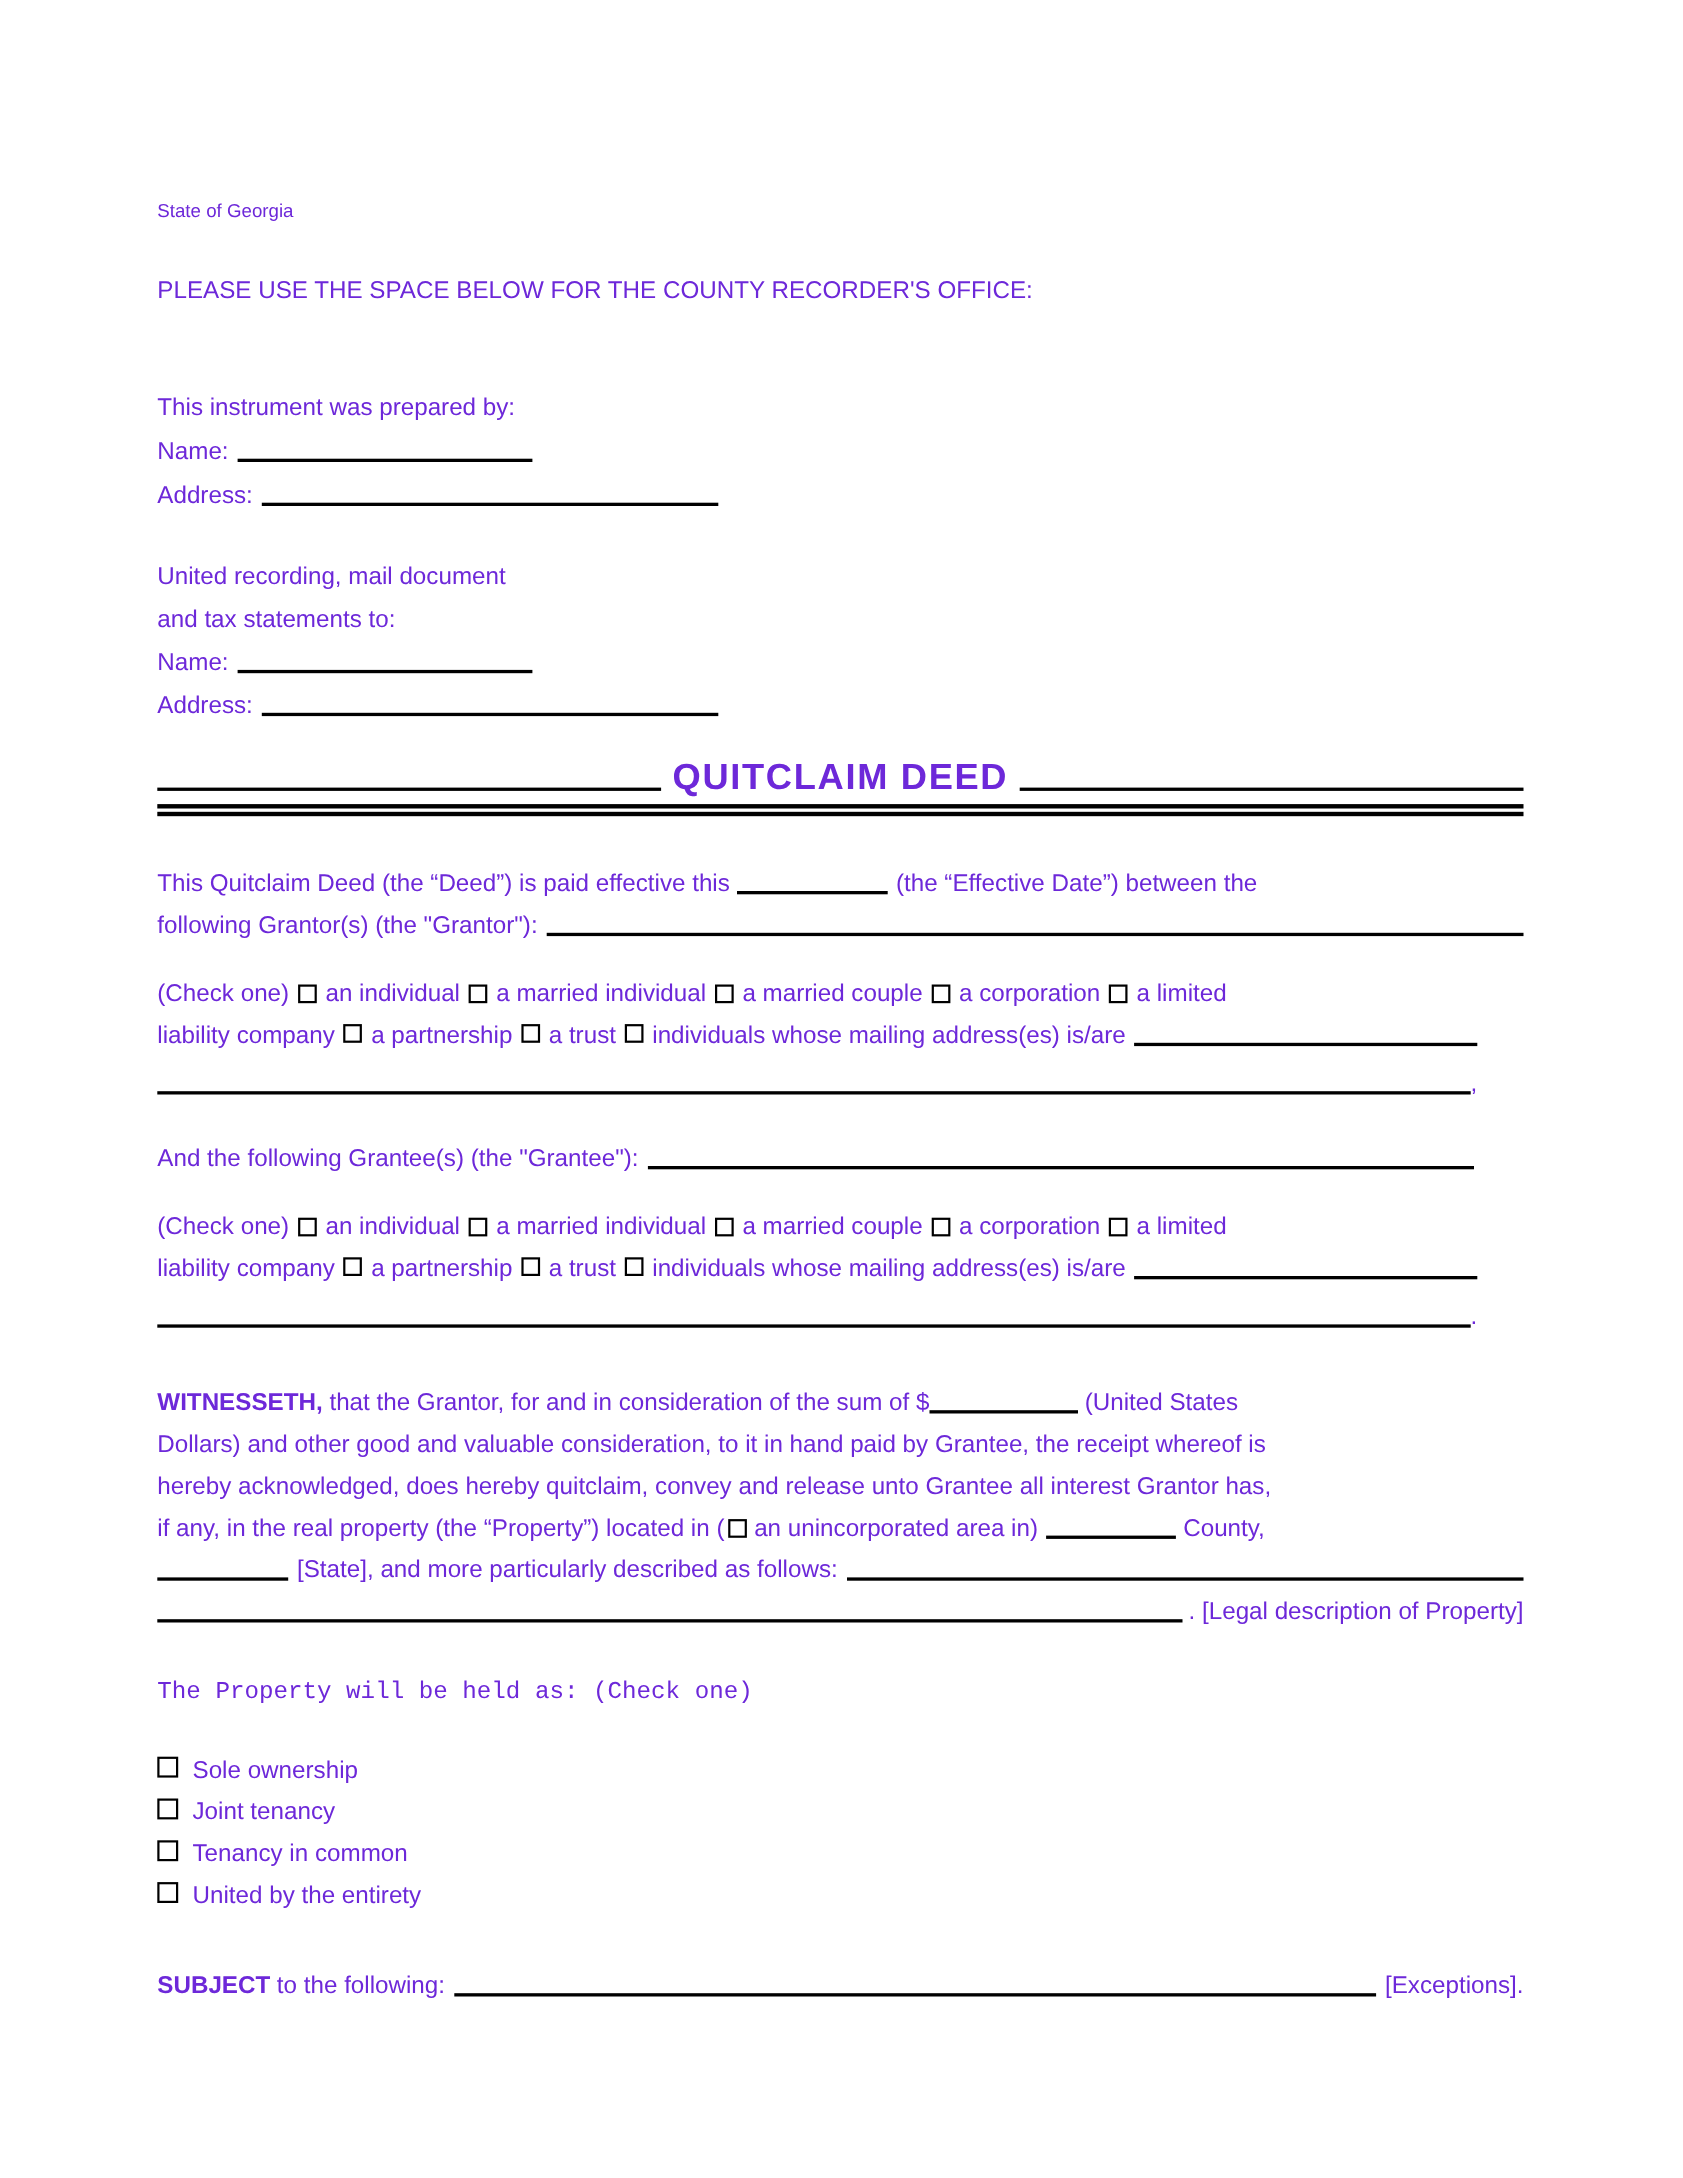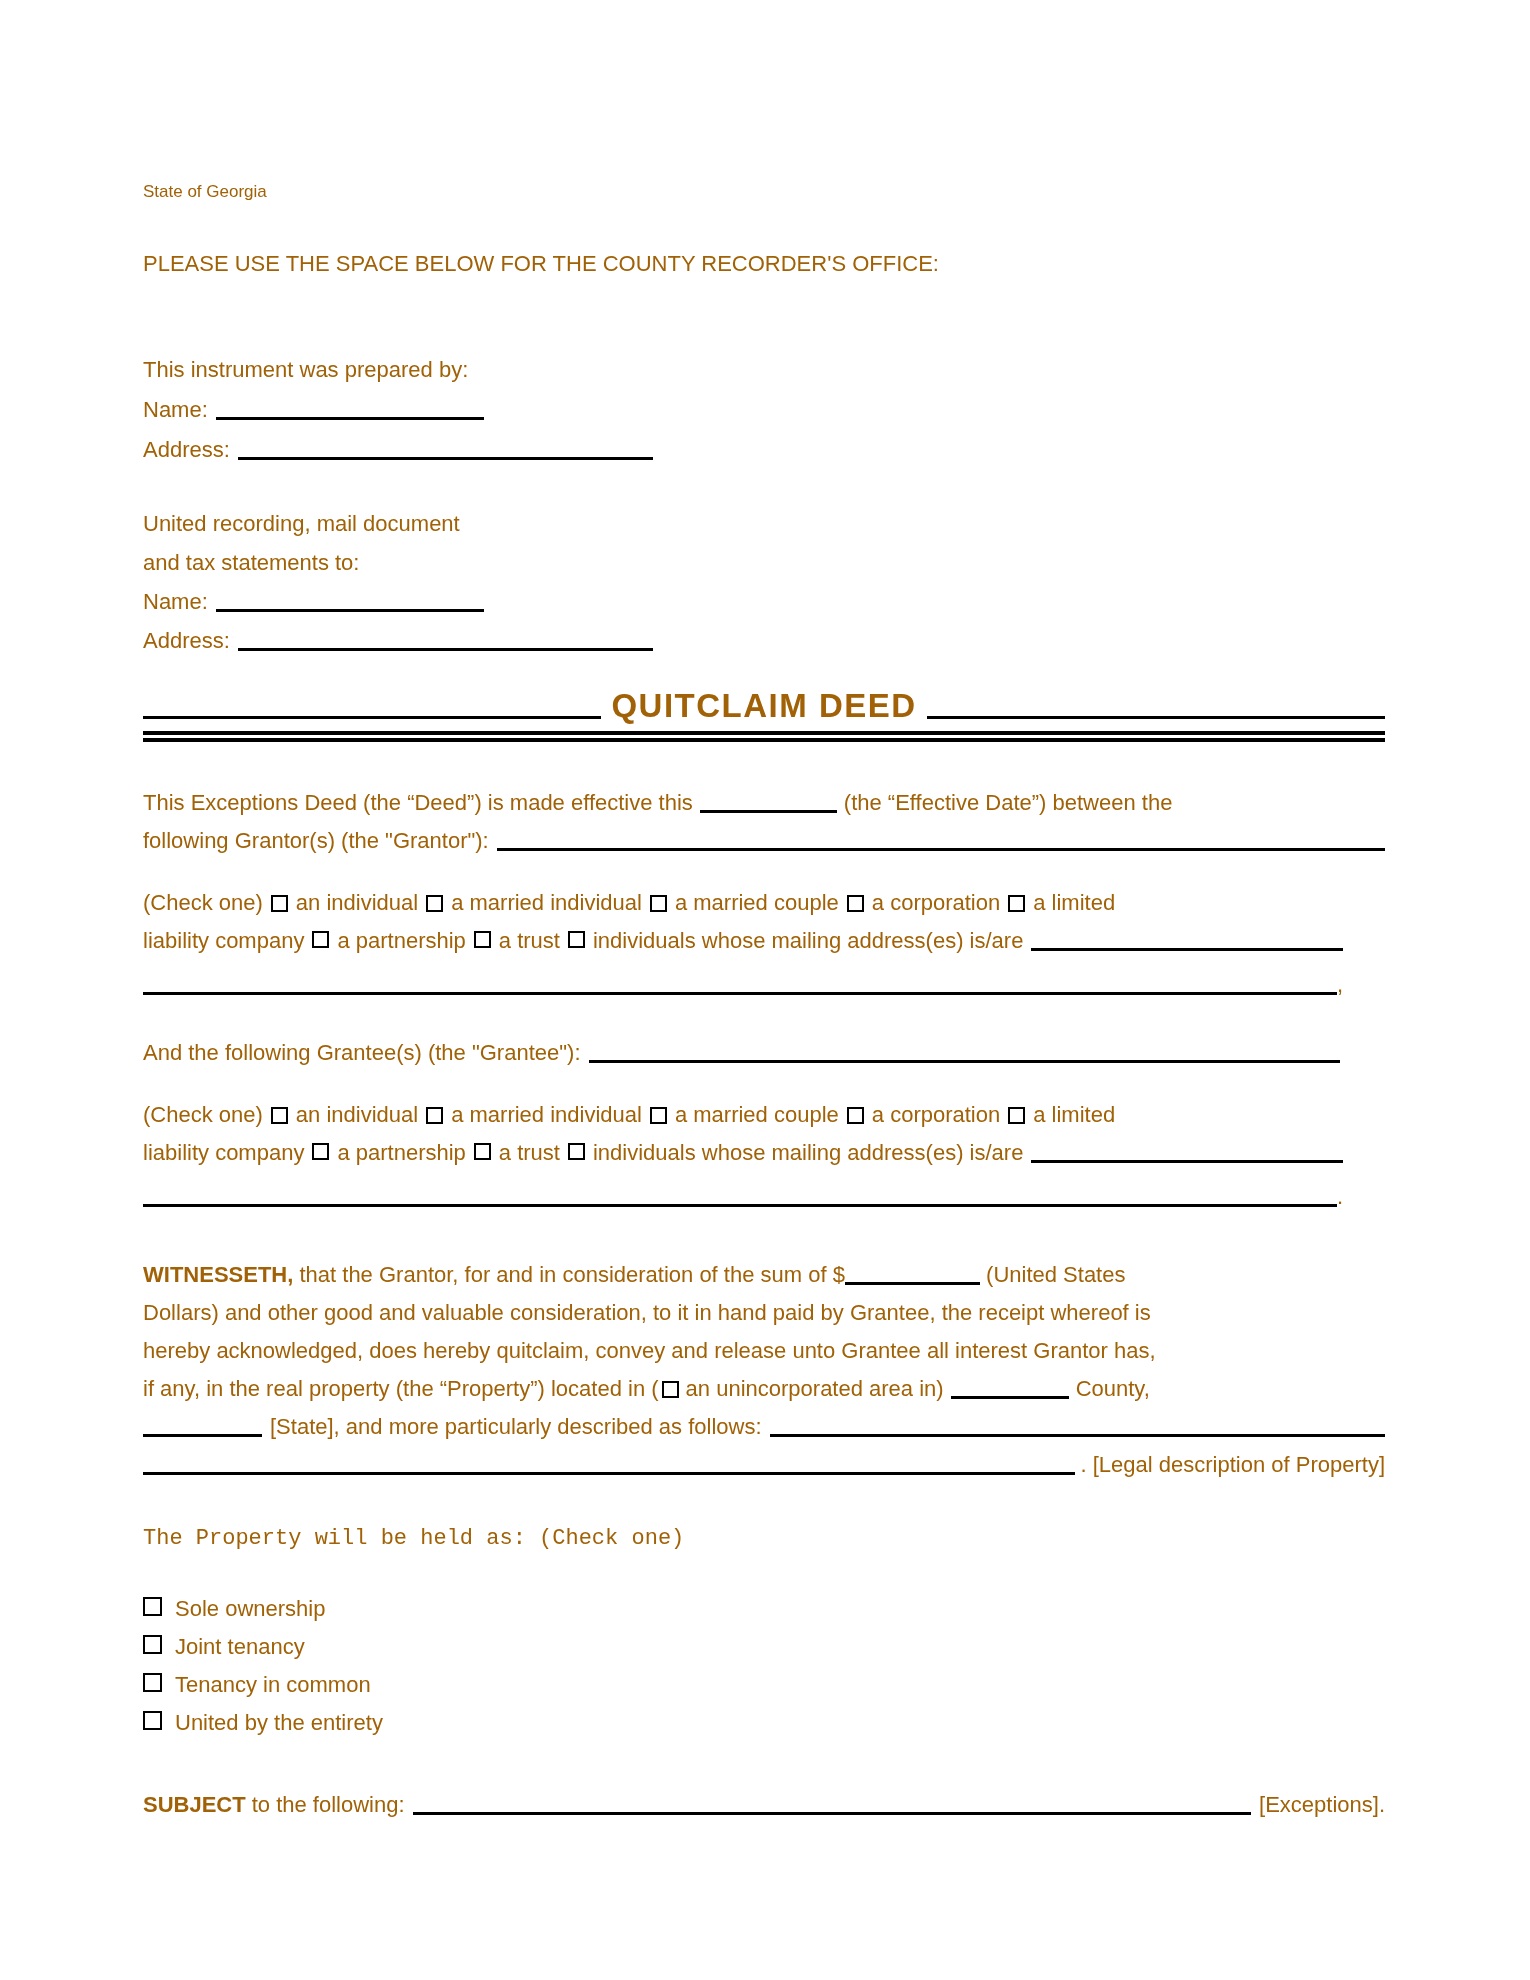--- a/index.html
+++ b/index.html
@@ -1,17 +1,17 @@
 <!DOCTYPE html>
 <html><head>
 <meta charset="utf-8">
 <style>
   html,body { margin:0; padding:0; background:#888; }
   .page {
-    width:1530px; height:1980px; background:#fff; color:#a16207;
+    width:1530px; height:1980px; background:#fff; color:#6d28d9;
     position:relative; margin:0 auto; overflow:hidden;
     font-family:"Liberation Sans","DejaVu Sans",sans-serif;
     font-size:22px;
   }
   .content { position:absolute; left:143px; top:0; width:1242px; }
 
   .line { line-height:38px; }
   .row  { display:flex; align-items:baseline; line-height:38px; }
 
   .state-line { padding-top:180px; font-size:17px; line-height:24px; }
@@ -84,21 +84,21 @@
     </div>
 
     <div class="title-row">
       <div class="title-side"></div>
       <h1 class="doc-title">QUITCLAIM DEED</h1>
       <div class="title-side"></div>
     </div>
     <div class="double-rule"></div>
 
     <div class="para">
-      <div class="line"><span>This Exceptions Deed (the “Deed”) is made effective this</span><span class="bl w137 mlr"></span><span>(the “Effective Date”) between the</span></div>
+      <div class="line"><span>This Quitclaim Deed (the “Deed”) is paid effective this</span><span class="bl w137 mlr"></span><span>(the “Effective Date”) between the</span></div>
       <div class="row">
           <span>following Grantor(s) (the "Grantor"):</span>
           <span class="bl grow ml8"></span>
         </div>
     </div>
 
     <div class="para tight">
       <div class="line"><span>(Check one)</span><span class="cb"></span><span>an individual</span><span class="cb"></span><span>a married individual</span><span class="cb"></span><span>a married couple</span><span class="cb"></span><span>a corporation</span><span class="cb"></span><span>a limited</span></div>
       <div class="row mr42">
           <span>liability company</span>

